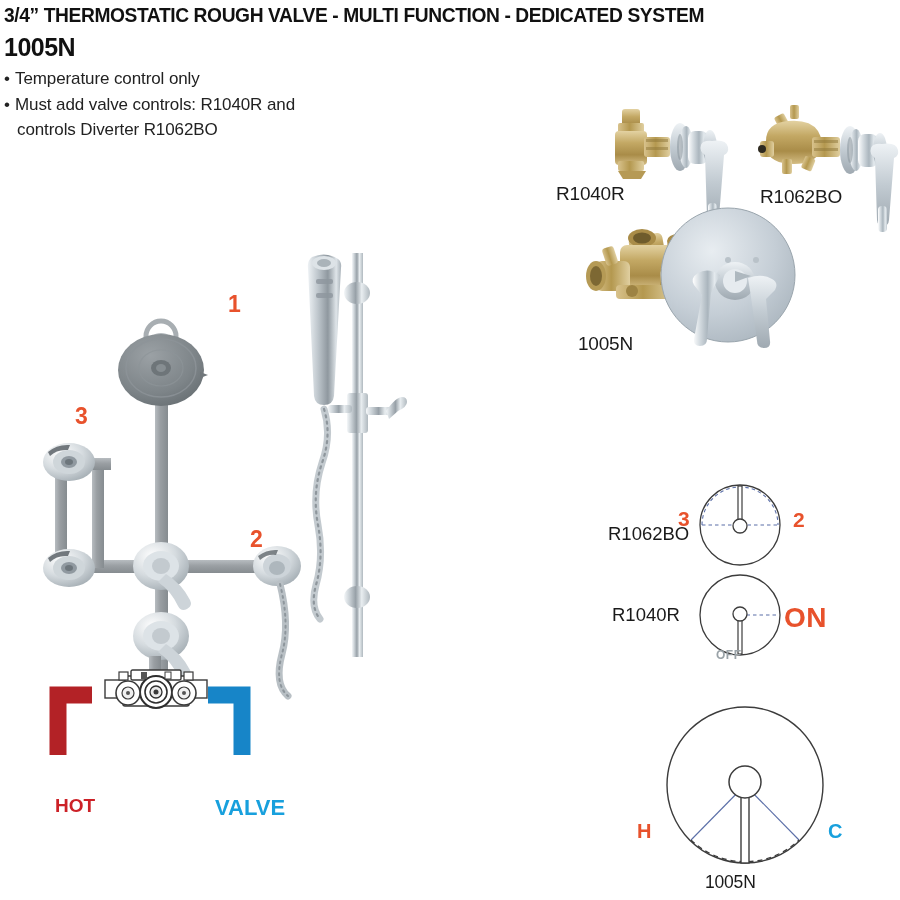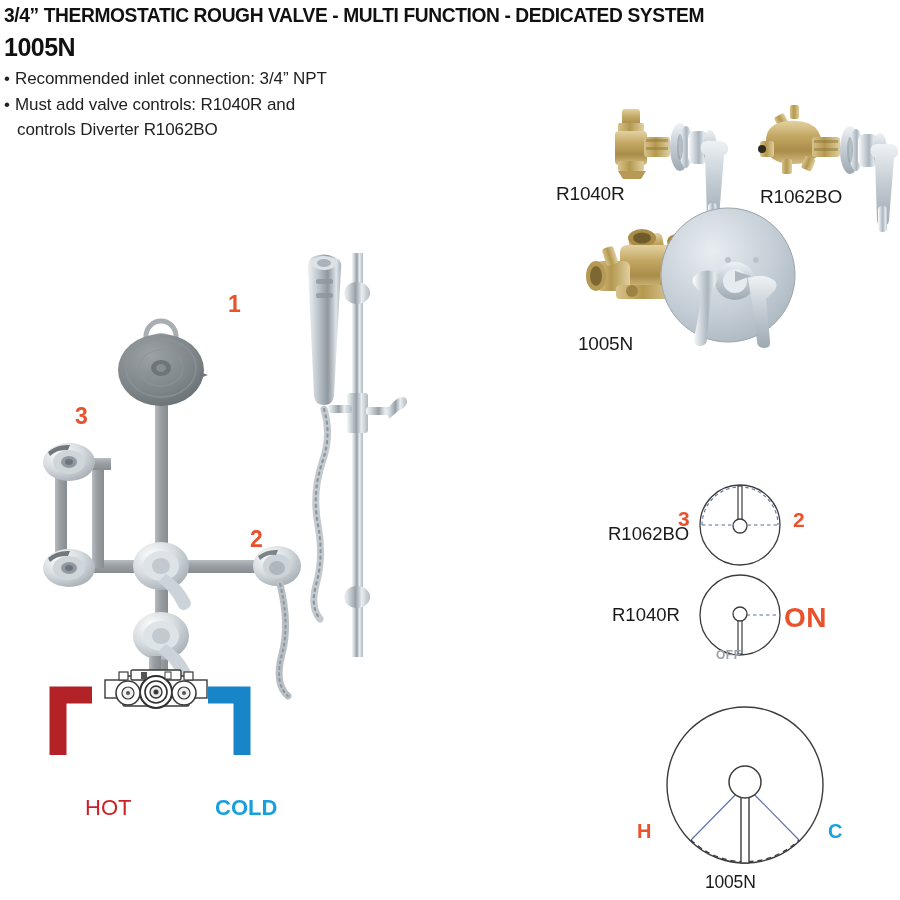--- a/index.html
+++ b/index.html
@@ -34,41 +34,41 @@
   .callout{
     font-size:23px;font-weight:bold;color:#e8522c;line-height:1;
   }
   .callout.sm{font-size:21px;}
 
   
   .caption{font-size:19px;color:#1a1a1a;letter-spacing:-0.2px;white-space:nowrap;}
   .caption.small{font-size:17.5px;}
 
   
-  #hot-label{left:55px;top:795px;font-size:22px;font-weight:normal;color:#cc2127;margin-left:30px;}
+  #hot-label{left:55px;top:795px;font-size:19px;font-weight:bold;color:#cc2127;}
   #cold-label{left:215px;top:795px;font-size:22px;font-weight:bold;color:#18a0dd;}
 
   
   .dial-name{font-size:18.5px;color:#1a1a1a;white-space:nowrap;}
   .off-label{font-size:12px;font-weight:bold;color:#9aa3a8;letter-spacing:.5px;}
   .on-label{font-size:28px;font-weight:bold;color:#e8522c;letter-spacing:.5px;}
   .h-label{font-size:20px;font-weight:bold;color:#e8522c;}
   .c-label{font-size:20px;font-weight:bold;color:#18a0dd;}
 
   svg{display:block;overflow:visible;}
 </style>
 </head>
 <body>
 
 <div class="abs" id="title">3/4” THERMOSTATIC ROUGH VALVE - MULTI FUNCTION - DEDICATED SYSTEM</div>
 <div class="abs" id="model">1005N</div>
 
 <div class="abs" id="spec-list">
   <div class="spec">
-    <span class="bu">•</span><span>Recommended inlet connection: 3/4” NPT</span>
+    <span class="bu">•</span><span>Temperature control only</span>
   </div>
   <div class="spec">
     <span class="bu">•</span><span>Must add valve controls: R1040R and</span>
     <span class="cont">controls Diverter R1062BO</span>
   </div>
 </div>
 
 <div class="abs" style="left:560px;top:95px;width:340px;height:280px;">
   <svg width="340" height="280" viewBox="0 0 340 280">
     <defs>
@@ -351,21 +351,21 @@
     <path d="M24 164 q8 26 -2 54 q-10 30 -4 62 q6 32 -2 60 q-6 22 4 34" fill="none" stroke="#c3cacf" stroke-width="7" stroke-linecap="round"></path>
     <path d="M24 164 q8 26 -2 54 q-10 30 -4 62 q6 32 -2 60 q-6 22 4 34" fill="none" stroke="#8e969c" stroke-width="2.2" stroke-dasharray="2 4.5" stroke-linecap="round"></path>
   </svg>
 </div>
 
 <div class="abs callout" style="left:228px;top:293px;">1</div>
 <div class="abs callout" style="left:250px;top:528px;">2</div>
 <div class="abs callout" style="left:75px;top:405px;">3</div>
 
 <div class="abs" id="hot-label">HOT</div>
-<div class="abs" id="cold-label">COLD</div>
+<div class="abs" id="cold-label">VALVE</div>
 
 <div class="abs" style="left:697px;top:482px;width:86px;height:86px;">
   <svg width="86" height="86" viewBox="0 0 86 86">
     <circle cx="43" cy="43" r="40" fill="#ffffff" stroke="#3c3c3c" stroke-width="1.3"></circle>
 
     <path d="M5 43 A 38 38 0 0 1 81 43" fill="none" stroke="#5b6fa8" stroke-width="1.1" stroke-dasharray="3.5 3"></path>
     <line x1="5" y1="43" x2="81" y2="43" stroke="#5b6fa8" stroke-width="1.1" stroke-dasharray="3.5 3"></line>
 
     <rect x="41" y="4" width="4" height="39" fill="#ffffff" stroke="#3c3c3c" stroke-width="1.2"></rect>
     <circle cx="43" cy="44" r="7" fill="#ffffff" stroke="#3c3c3c" stroke-width="1.3"></circle>

